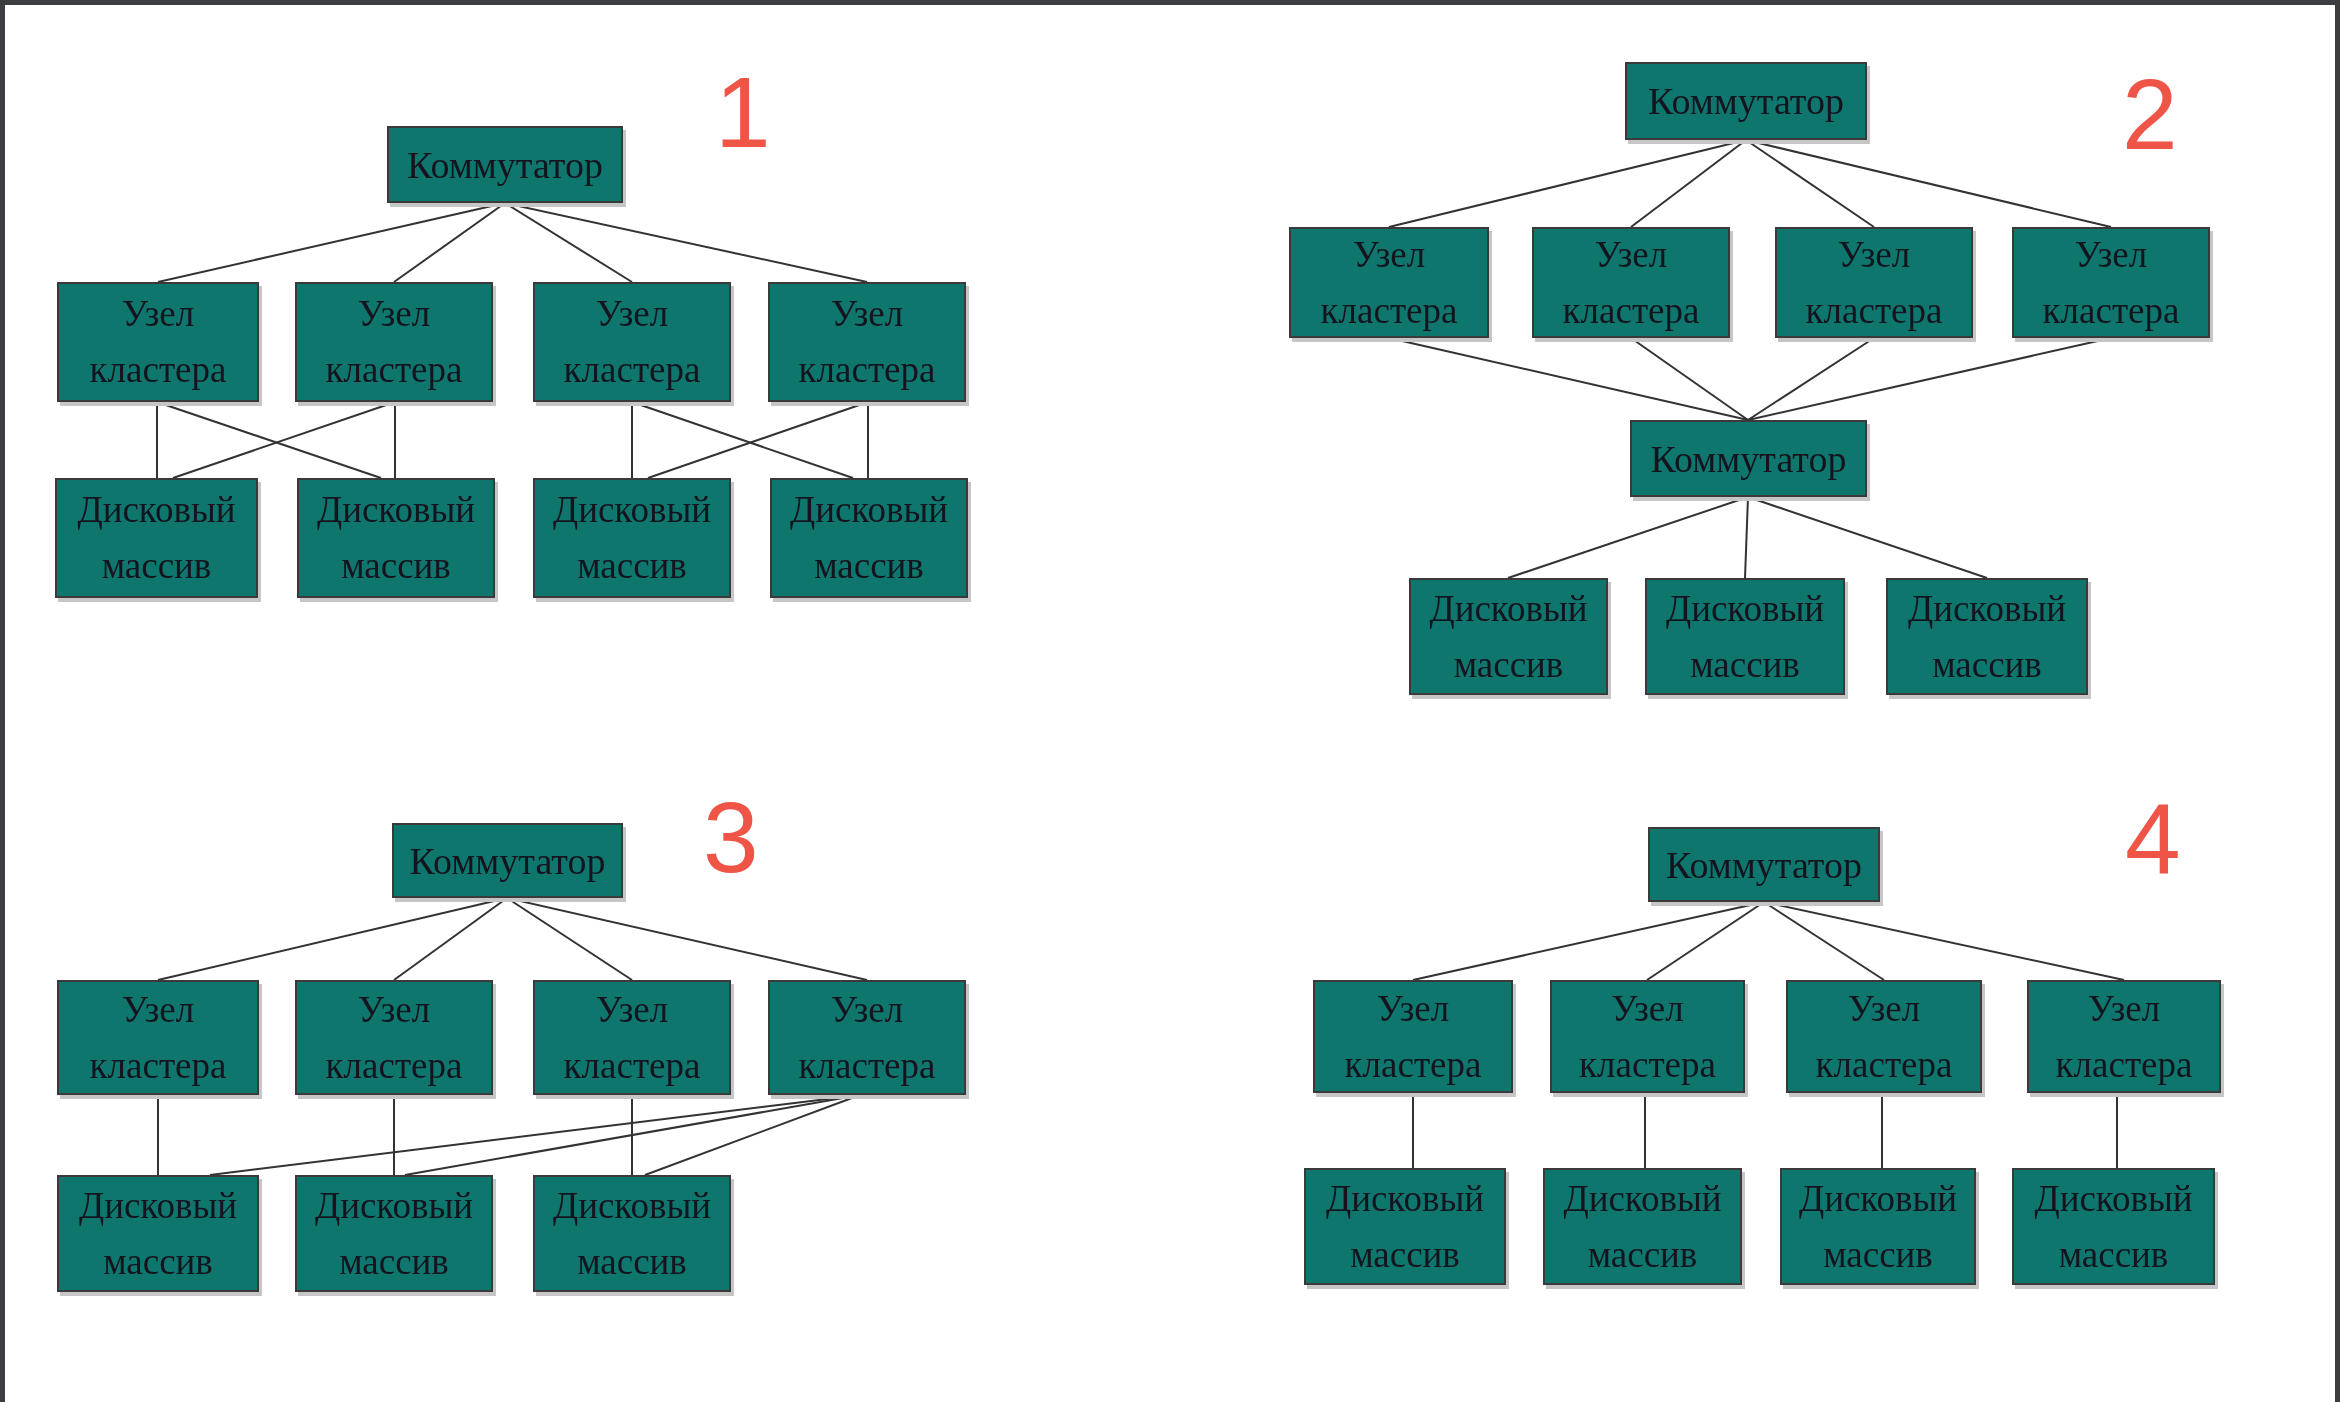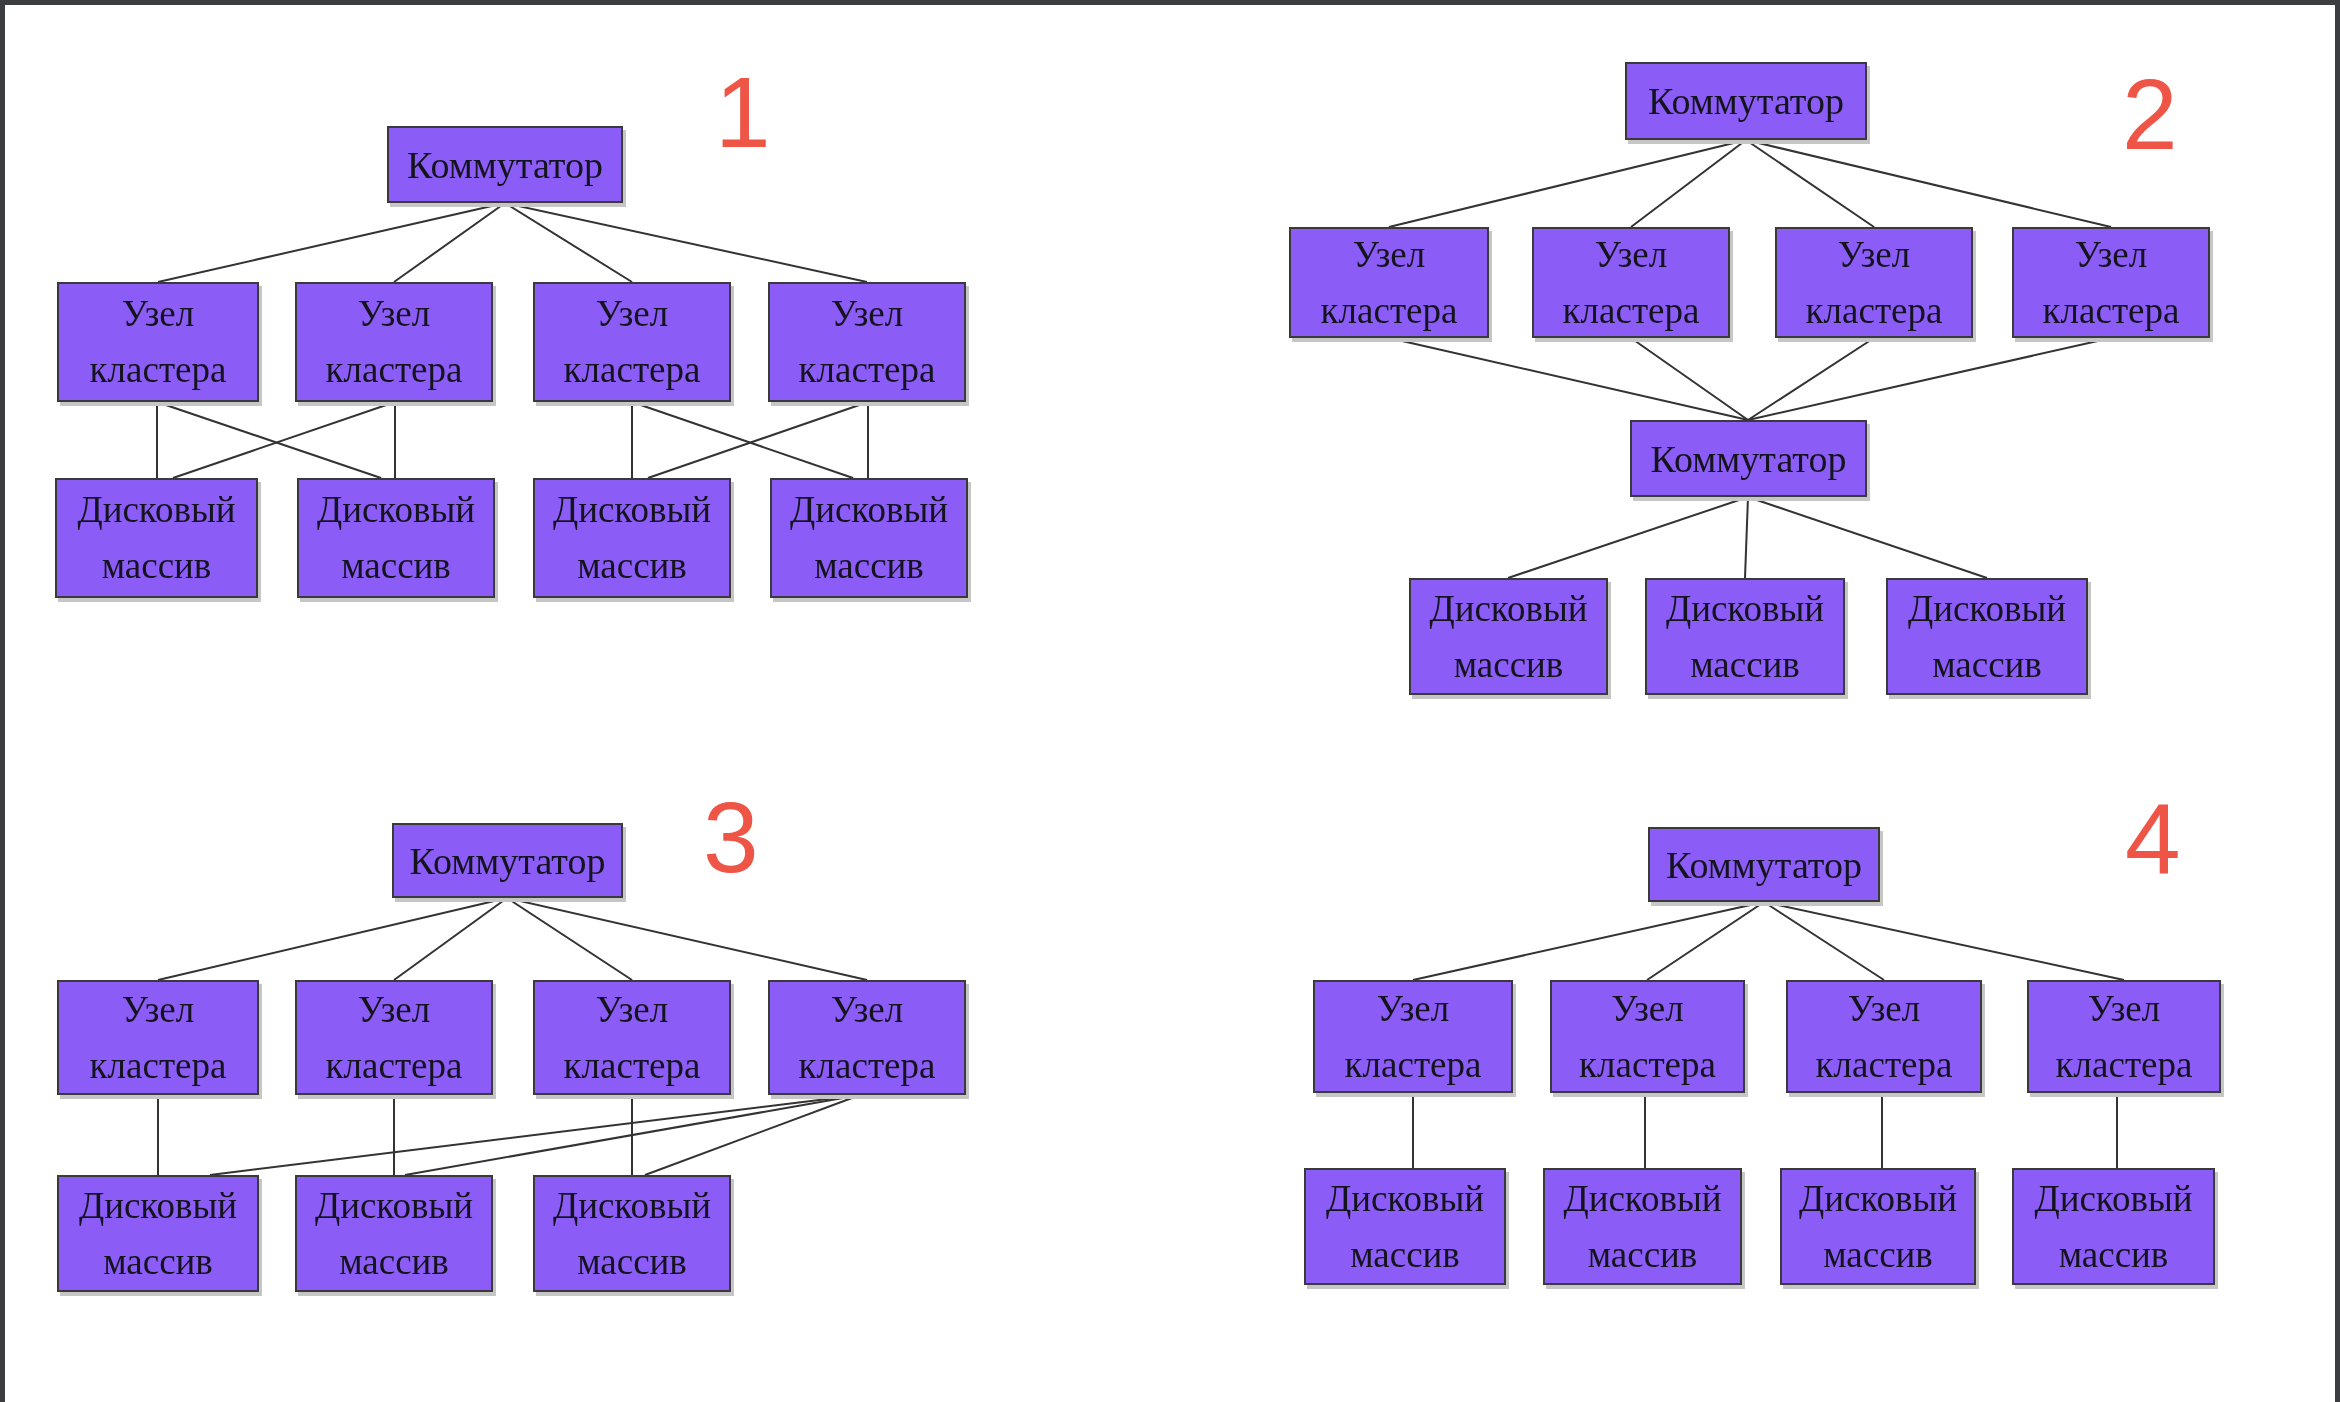--- a/index.html
+++ b/index.html
@@ -23,21 +23,21 @@
     position: absolute;
     left: 0;
     top: 0;
     width: 2340px;
     height: 1402px;
     pointer-events: none;
   }
   .diagram-box {
     position: absolute;
     box-sizing: border-box;
-    background: #8b5cf6;
+    background: #0f766e;
     border: 2px solid #3a3a3a;
     box-shadow: 3px 4px 0 #c6c6c6;
     display: flex;
     flex-direction: column;
     align-items: center;
     justify-content: center;
     text-align: center;
     color: #14141e;
     font-size: 37px;
     line-height: 56px;

